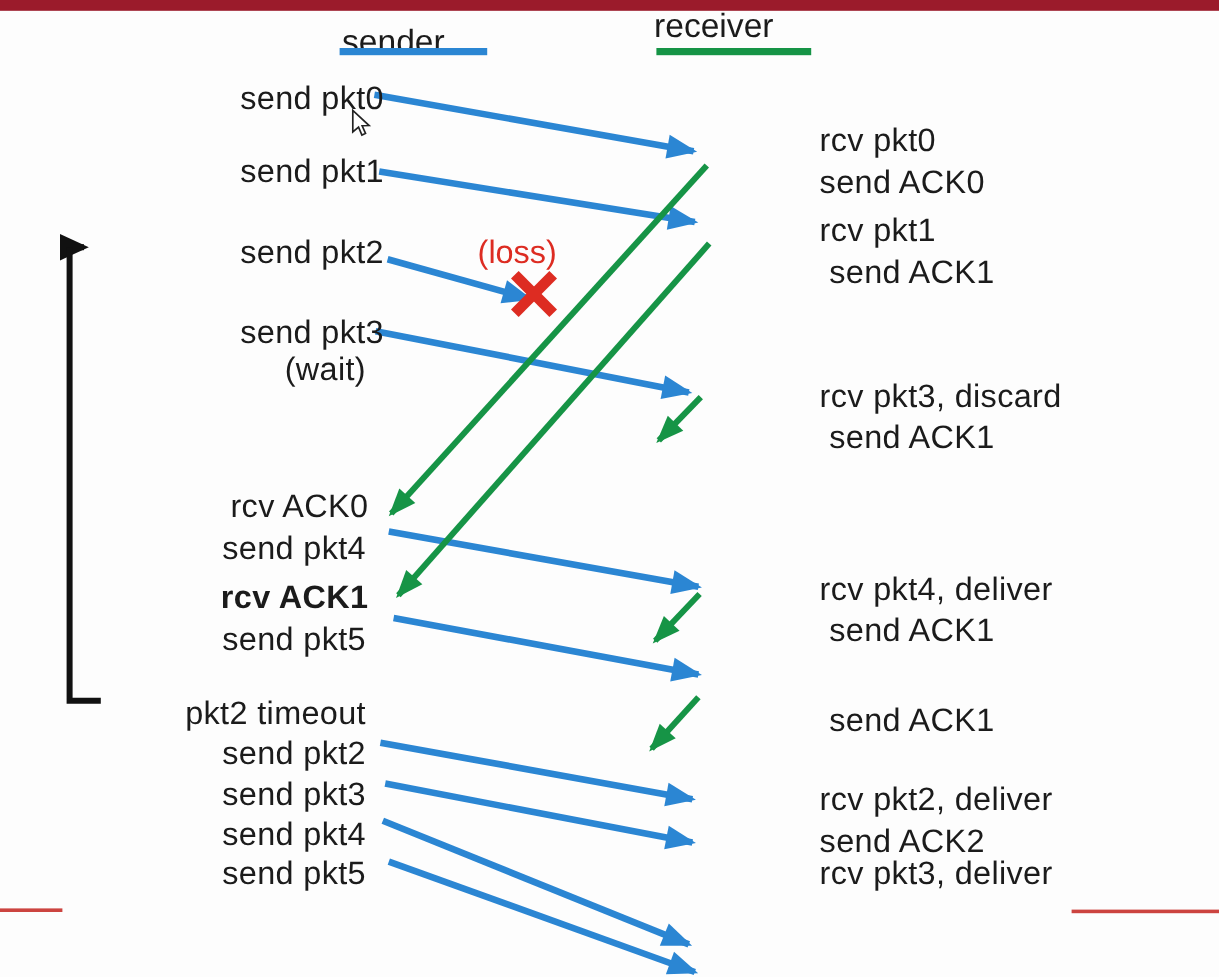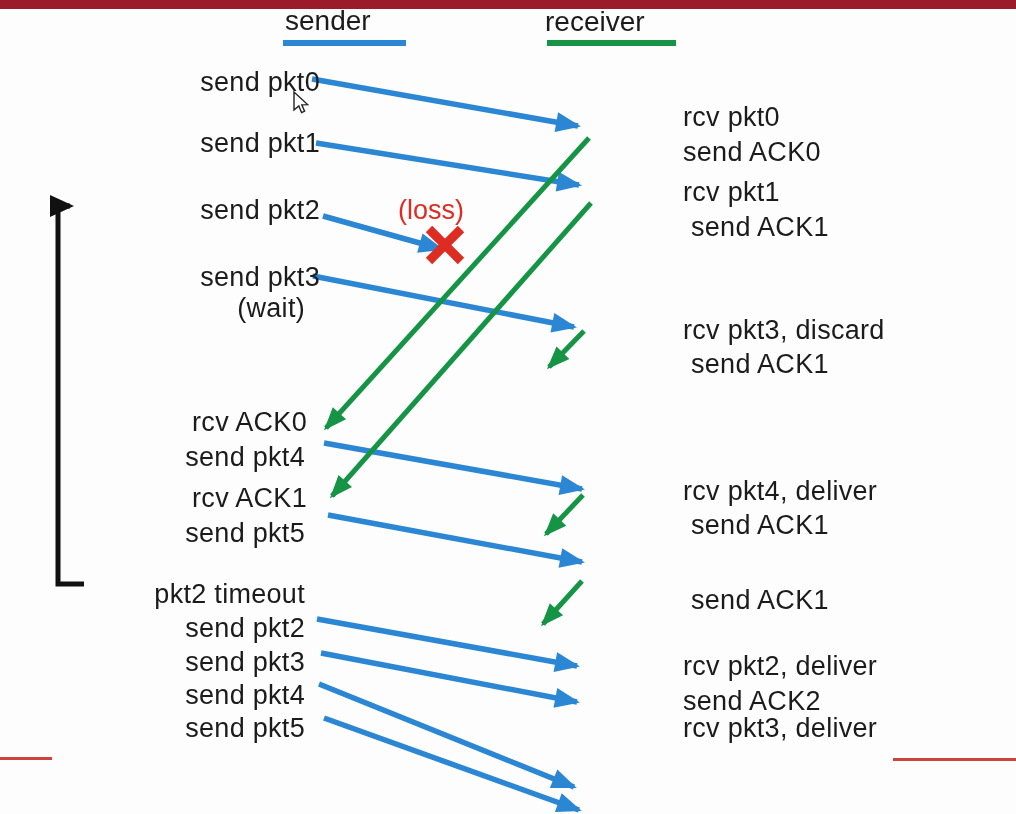--- a/index.html
+++ b/index.html
@@ -28,21 +28,21 @@
   .fill-black{fill:#111;}
   .loss-lbl{position:absolute;left:398px;top:195px;color:var(--red);font-size:27px;}
 </style>
 </head>
 <body>
 
 <div class="stage">
 
   <div class="topbar"></div>
 
-  <div class="hdr" style="left:285px;top:6px;">sender</div>
+  <div class="hdr" style="left:285px;top:20px;">sender</div>
   <div class="underline" style="left:283px;top:40px;width:123px;background:var(--blue);"></div>
   <div class="hdr" style="left:545px;top:7px;">receiver</div>
   <div class="underline" style="left:547px;top:40px;width:129px;background:var(--green);"></div>
 
   <svg class="overlay" width="1016" height="814" viewBox="0 0 1016 814">
     <defs>
       <marker id="mb" markerUnits="userSpaceOnUse" markerWidth="30" markerHeight="24" refX="24" refY="12" orient="auto">
         <path d="M2,2 L27,12 L2,22 Z" class="fill-blue"></path>
       </marker>
       <marker id="mg" markerUnits="userSpaceOnUse" markerWidth="28" markerHeight="22" refX="22" refY="11" orient="auto">
@@ -83,21 +83,21 @@
 
   <div class="loss-lbl">(loss)</div>
 
   <div class="lbl left-col" style="top:68px;width:303px;">send pkt0</div>
   <div class="lbl left-col" style="top:129px;width:303px;">send pkt1</div>
   <div class="lbl left-col" style="top:196px;width:303px;">send pkt2</div>
   <div class="lbl left-col" style="top:263px;width:303px;">send pkt3</div>
   <div class="lbl left-col" style="top:294px;width:288px;">(wait)</div>
   <div class="lbl left-col" style="top:408px;width:290px;">rcv ACK0</div>
   <div class="lbl left-col" style="top:443px;width:288px;">send pkt4</div>
-  <div class="lbl left-col" style="top:484px;width:290px;">rcv ACK1</div>
+  <div class="lbl left-col" style="top:484px;width:290px;font-weight:bold;">rcv ACK1</div>
   <div class="lbl left-col" style="top:519px;width:288px;">send pkt5</div>
   <div class="lbl left-col" style="top:580px;width:288px;">pkt2 timeout</div>
   <div class="lbl left-col" style="top:614px;width:288px;">send pkt2</div>
   <div class="lbl left-col" style="top:648px;width:288px;">send pkt3</div>
   <div class="lbl left-col" style="top:681px;width:288px;">send pkt4</div>
   <div class="lbl left-col" style="top:714px;width:288px;">send pkt5</div>
 
   <div class="lbl right-col" style="left:622px;top:103px;">rcv pkt0</div>
   <div class="lbl right-col" style="left:622px;top:138px;">send ACK0</div>
   <div class="lbl right-col" style="left:622px;top:178px;">rcv pkt1</div>

